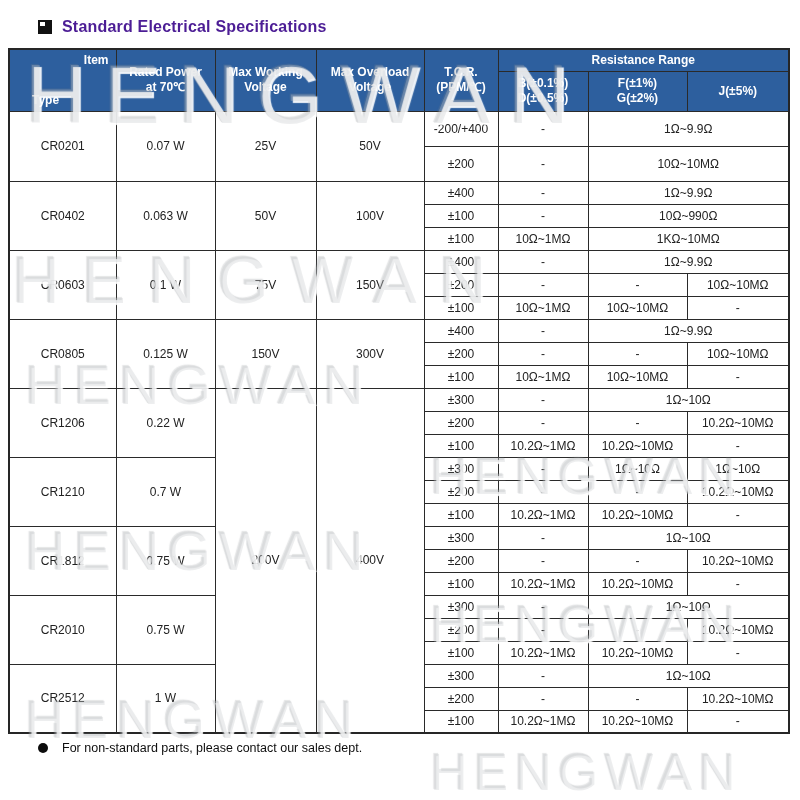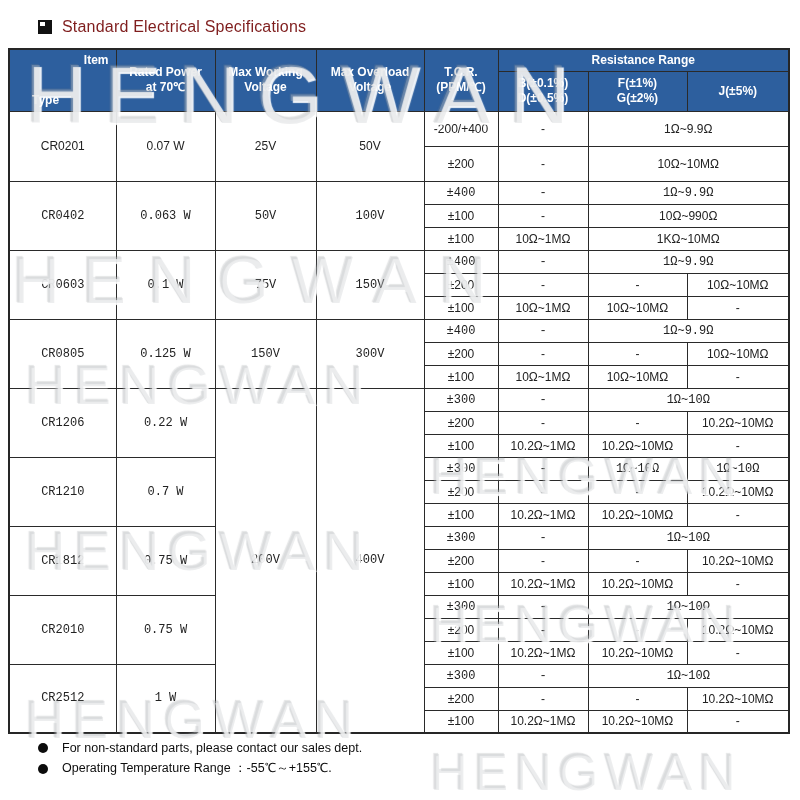--- a/index.html
+++ b/index.html
@@ -3,34 +3,34 @@
 <meta charset="utf-8">
 <style>
   html,body{margin:0;padding:0;background:#fff;}
   #page{position:relative;width:800px;height:800px;background:#ffffff;overflow:hidden;
         font-family:"Liberation Sans",sans-serif;color:#1c1c1c;}
 
   
   #title-row{position:absolute;left:38px;top:18px;display:flex;align-items:center;gap:10px;}
   #title-bullet{width:14px;height:14px;background:#111;position:relative;flex:0 0 auto;}
   #title-bullet::after{content:"";position:absolute;left:2px;top:2px;width:5px;height:4px;background:#fff;}
-  #title-text{font-size:16px;font-weight:normal;color:#7f1d1d;letter-spacing:0.2px;}
+  #title-text{font-size:16px;font-weight:bold;color:#4c1d95;letter-spacing:0.2px;}
 
   
   #spec-table{position:absolute;left:8px;top:48px;border-collapse:collapse;table-layout:fixed;
               width:780px;}
   #spec-table{border:2px solid #262626;}
   #spec-table th,#spec-table td{border-left:1px solid #2a2a2a;border-top:1px solid #2a2a2a;
      padding:0;text-align:center;vertical-align:middle;overflow:hidden;}
   #spec-table th{background:#2d5f9e;color:#ffffff;font-size:12px;font-weight:bold;
      white-space:pre-line;line-height:1.25;}
   #spec-table td{font-size:12px;color:#222;background:transparent;}
   tr.hrow1{height:22px;} tr.hrow2{height:40px;}
   tr.tall{height:35px;} tr.norm{height:23px;}
-  tr.gstart td{border-top:2px solid #262626;font-family:Liberation Mono, monospace;}
+  tr.gstart td{border-top:2px solid #262626;}
   tr.dash td.d{border-top:1px dashed #9b9b9b;}
 
   
   th.corner{position:relative;padding:0;background:#2d5f9e;
     background-image:linear-gradient(to bottom right,
       transparent calc(50% - 1.2px), #13263f calc(50% - 1.2px),
       #13263f calc(50% + 0.2px), transparent calc(50% + 0.2px));}
   th.corner .c-item{position:absolute;top:3px;right:7px;font-size:12px;}
   th.corner .c-type{position:absolute;bottom:3px;left:22px;font-size:12px;}
 
@@ -266,24 +266,20 @@
           <td class="d">-</td>
         </tr>
       </tbody>
   </table>
 
   <div id="notes">
     <div class="note-line">
       <div class="note-bullet"></div>
       <div class="note-text">For non-standard parts, please contact our sales dept.</div>
     </div>
-    <div class="note-line">
-      <div class="note-bullet"></div>
-      <div class="note-text">Operating Temperature Range ：-55℃～+155℃.</div>
-    </div>
   </div>
 
 <div class="wm" style="left: 25px; top: 46px; font-size: 84px; letter-spacing: 18px;">HENGWAN</div>
     <div class="wm" style="left: 12px; top: 242px; font-size: 66px; letter-spacing: 22px;">HENGWAN</div>
     <div class="wm" style="left: 25px; top: 352px; font-size: 56px; letter-spacing: 8px;">HENGWAN</div>
     <div class="wm" style="left: 430px; top: 446px; font-size: 52px; letter-spacing: 6px;">HENGWAN</div>
     <div class="wm" style="left: 25px; top: 518px; font-size: 56px; letter-spacing: 8px;">HENGWAN</div>
     <div class="wm" style="left: 430px; top: 594px; font-size: 52px; letter-spacing: 6px;">HENGWAN</div>
     <div class="wm" style="left: 25px; top: 688px; font-size: 54px; letter-spacing: 8px;">HENGWAN</div>
     <div class="wm" style="left: 430px; top: 742px; font-size: 52px; letter-spacing: 6px;">HENGWAN</div>

